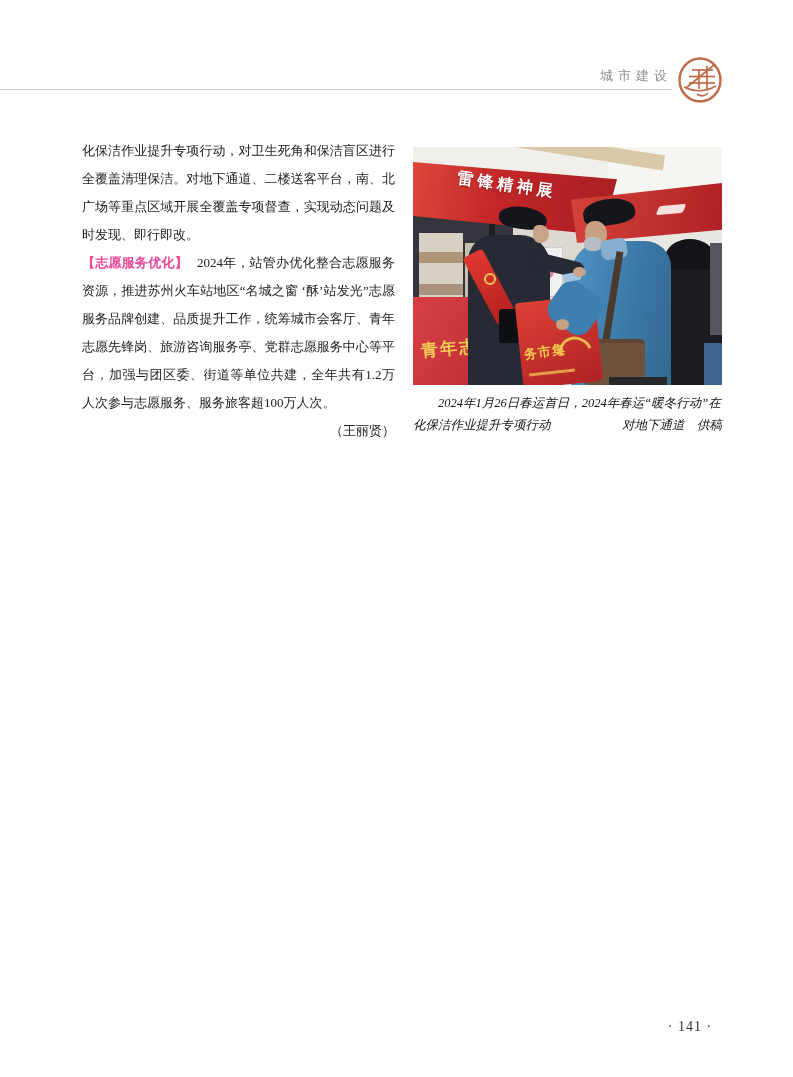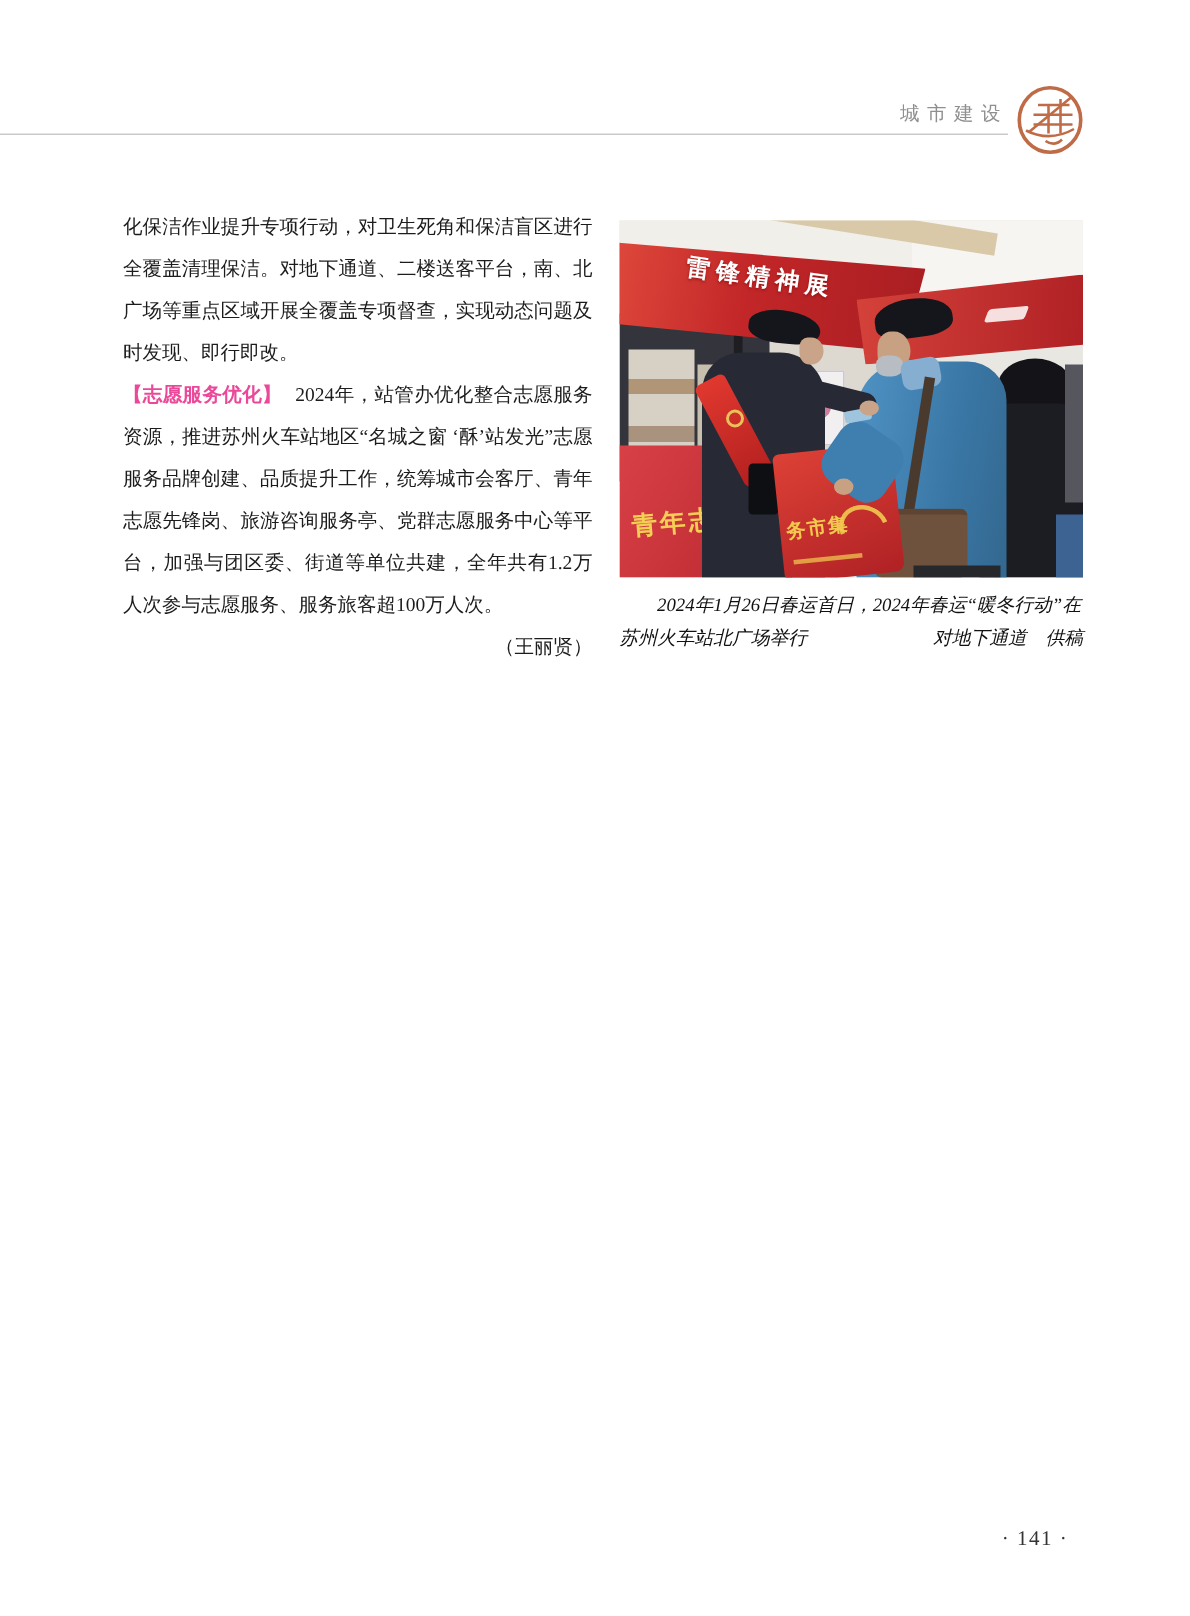--- a/index.html
+++ b/index.html
@@ -182,20 +182,20 @@
     <div class="ph-redbag-line"></div>
     <div class="ph-elder-arm"></div>
     <div class="ph-handed-item"></div>
     <div class="ph-officer-hand"></div>
     <div class="ph-elder-hand"></div>
   </div>
 
   <div class="caption">
     <div class="caption-line1">2024年1月26日春运首日，2024年春运“暖冬行动”在</div>
     <div class="caption-line2">
-      <span>苏州火车站北广场举行</span>
+      <span>化保洁作业提升专项行动</span>
       <span>对地下通道　供稿</span>
     </div>
   </div>
 
   <div class="page-number">· 141 ·</div>
 
 </div>
 
 </body></html>

